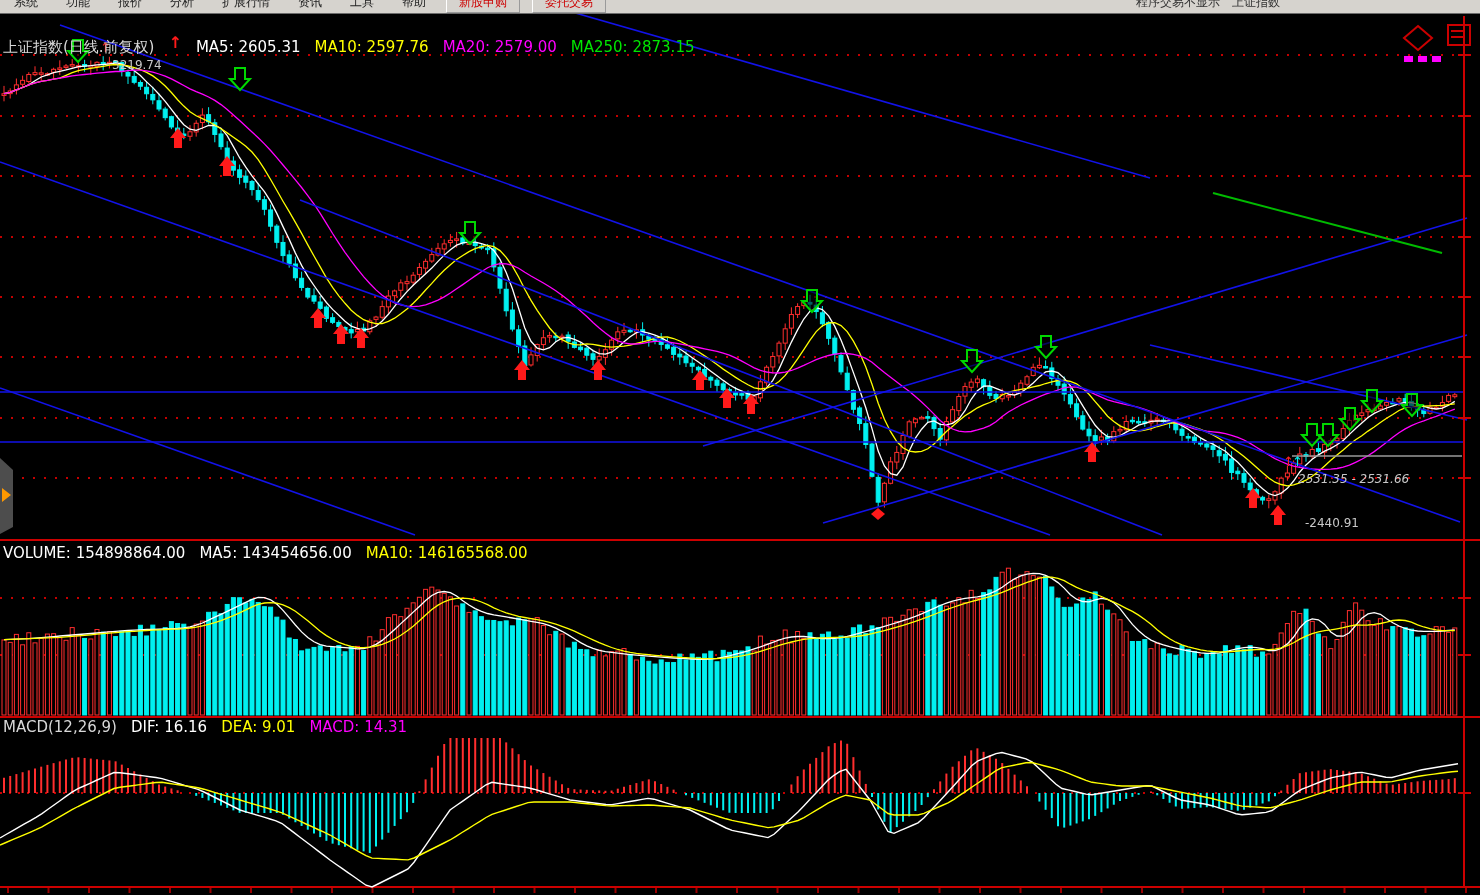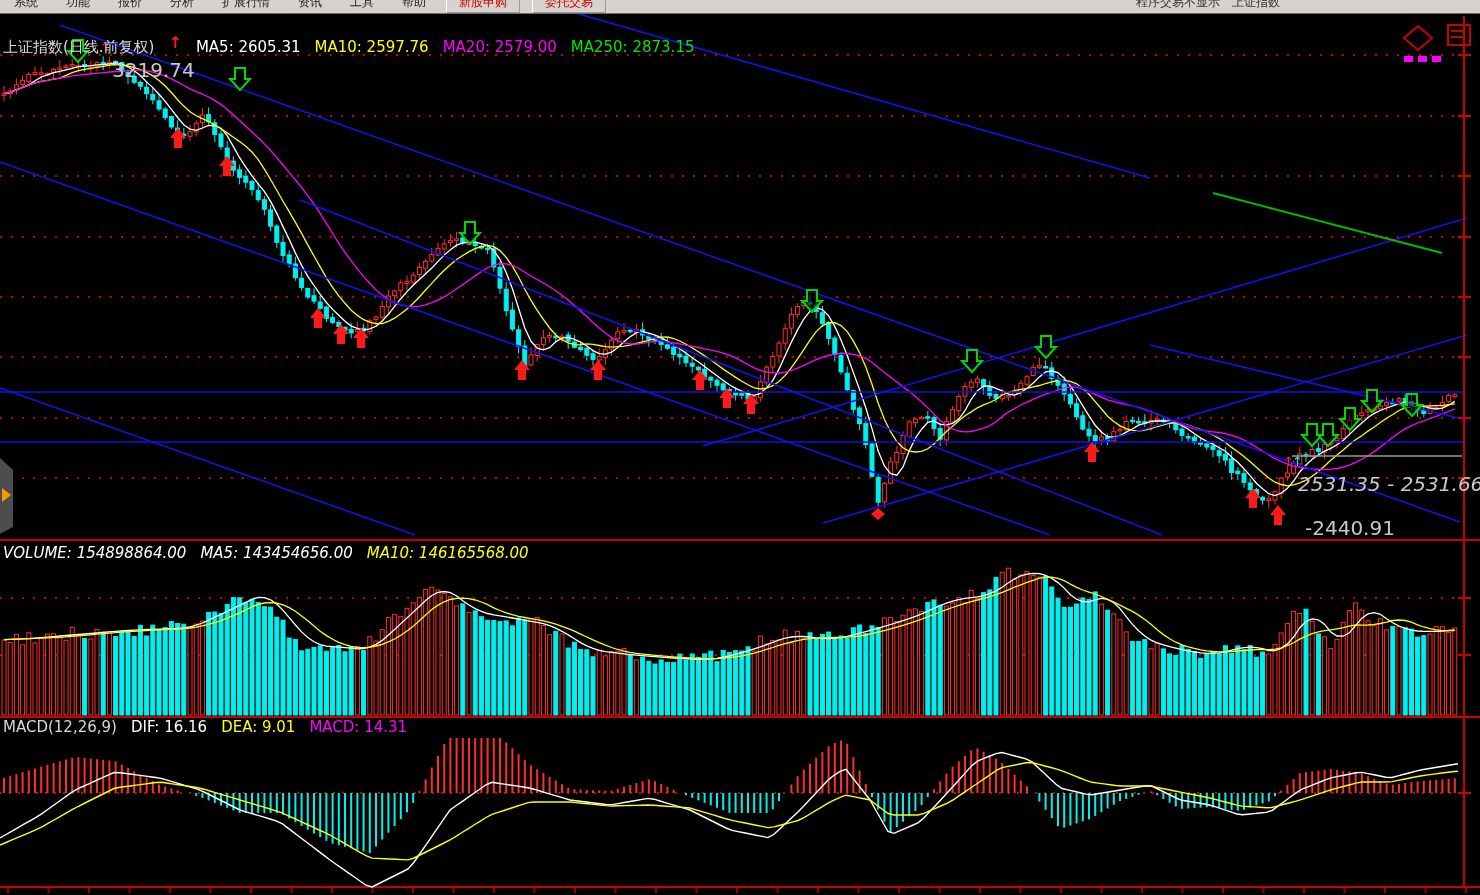--- a/index.html
+++ b/index.html
@@ -16,21 +16,21 @@
   #menubar-right{position:absolute;right:200px;top:-8px;height:20px;display:flex;align-items:center;
             font-size:12px;color:#333;}
   
   #chart-area{position:absolute;left:0;top:14px;width:1480px;height:881px;background:#000;}
   svg{position:absolute;left:0;top:0;}
   .legend{position:absolute;display:flex;gap:14px;align-items:flex-start;white-space:nowrap;
           font-size:15px;letter-spacing:0px;}
   .c-white{color:#ffffff}.c-gray{color:#d8d8d8}.c-yellow{color:#ffff00}
   .c-magenta{color:#ff00ff}.c-green{color:#00e600}
   .up-arrow-glyph{color:#ff1a1a;font-weight:bold;font-size:16px;line-height:10px;}
-  .price-note{position:absolute;color:#c8c8c8;font-size:20px;white-space:nowrap;}
+  .price-note{position:absolute;color:#c8c8c8;font-size:12px;white-space:nowrap;}
   
   #side-tab{position:absolute;left:0;top:458px;width:13px;height:76px;background:#4d4d4d;
             clip-path:polygon(0 0,100% 12px,100% calc(100% - 7px),0 100%);}
   #side-tab .tri{position:absolute;left:2px;top:30px;width:0;height:0;
             border-left:9px solid #ff9900;border-top:7px solid transparent;border-bottom:7px solid transparent;}
 </style>
 </head>
 <body>
 
 <div id="app">
@@ -1115,21 +1115,21 @@
       <span class="c-white">MA5: 2605.31</span>
       <span class="c-yellow">MA10: 2597.76</span>
       <span class="c-magenta">MA20: 2579.00</span>
       <span class="c-green">MA250: 2873.15</span>
     </div>
 
     <div class="price-note" style="left:112px;top:44px;">3219.74</div>
     <div class="price-note" style="left:1298px;top:458px;font-style:italic;">2531.35 - 2531.66</div>
     <div class="price-note" style="left:1293px;top:502px;margin-left:12px;">-2440.91</div>
 
-    <div class="legend" style="left:3px;top:530px;font-style:italic;">
+    <div class="legend" style="left:3px;top:530px;">
       <span class="c-white">VOLUME: 154898864.00</span>
       <span class="c-white">MA5: 143454656.00</span>
       <span class="c-yellow">MA10: 146165568.00</span>
     </div>
 
     <div class="legend" style="left:3px;top:704px;">
       <span class="c-gray">MACD(12,26,9)</span>
       <span class="c-white">DIF: 16.16</span>
       <span class="c-yellow">DEA: 9.01</span>
       <span class="c-magenta">MACD: 14.31</span>

